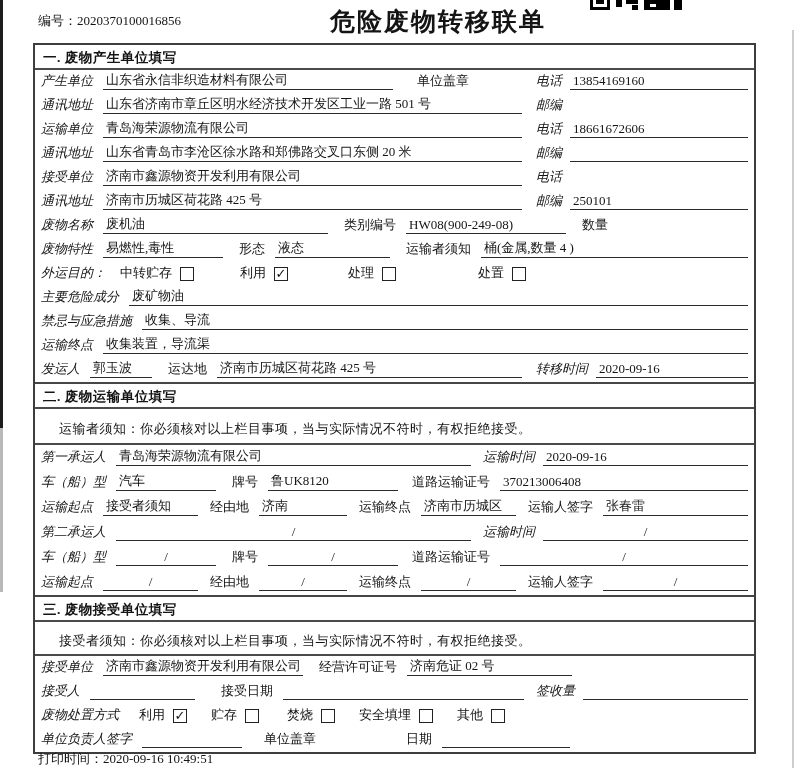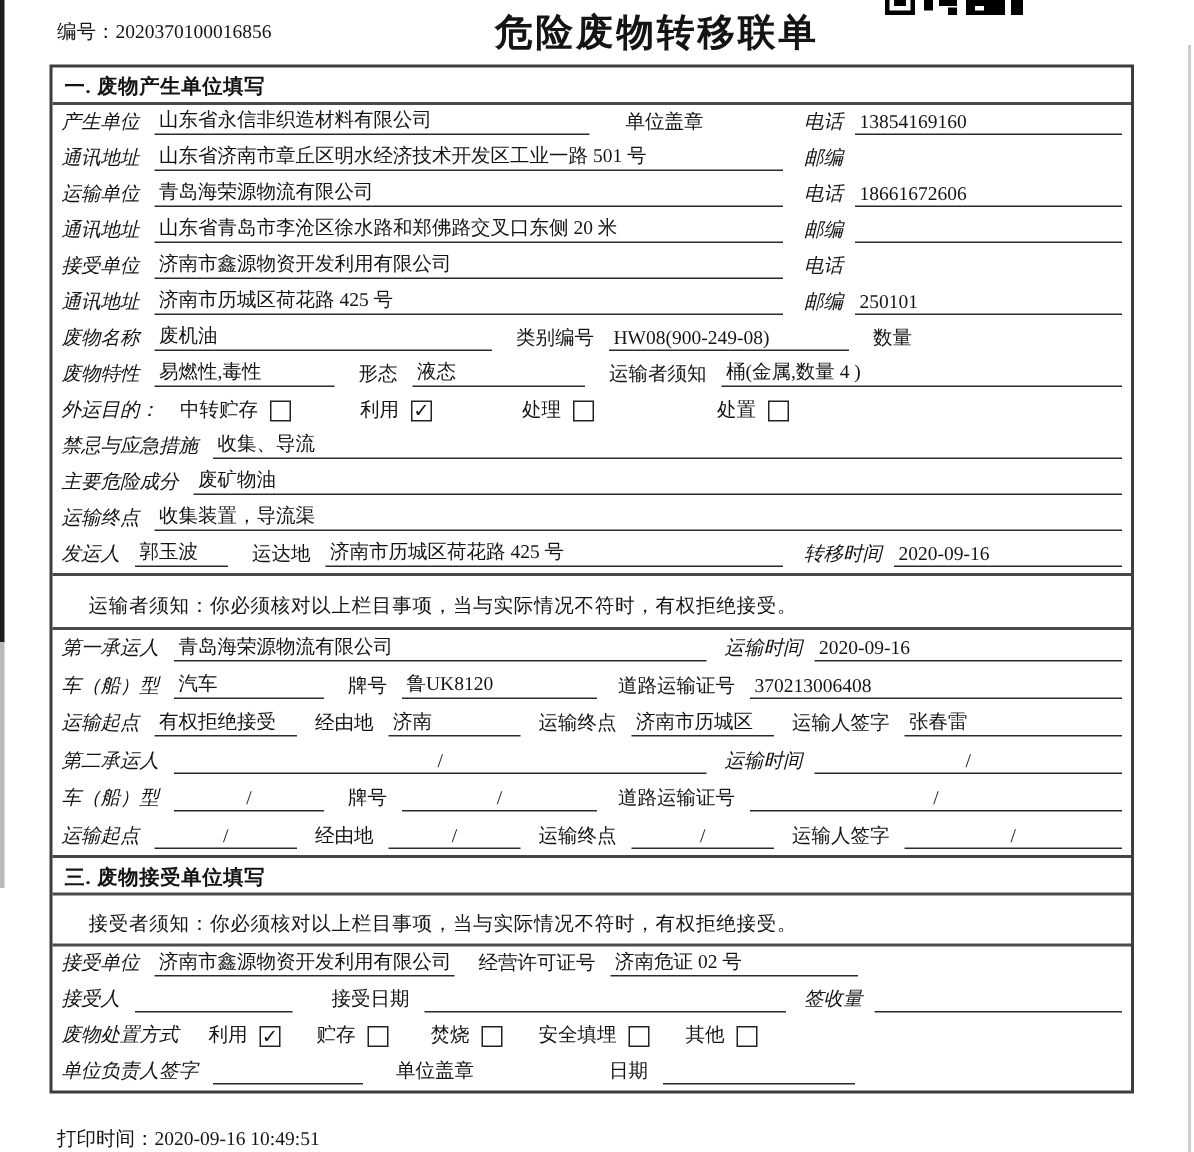--- a/index.html
+++ b/index.html
@@ -154,47 +154,48 @@
         <span class="cblbl">处理</span>
         <span class="cb"></span>
       </span>
       <span class="cbg" style="margin-left:82px">
         <span class="cblbl">处置</span>
         <span class="cb"></span>
       </span>
     </div>
 
     <div class="row">
+      <span class="lbl">主要危险成分</span>
+      <span class="u fl">废矿物油</span>
+    </div>
+
+    <div class="row">
       <span class="lbl">禁忌与应急措施</span>
       <span class="u fl">收集、导流</span>
-    </div>
-
-    <div class="row">
-      <span class="lbl">主要危险成分</span>
-      <span class="u fl">废矿物油</span>
     </div>
 
     <div class="row">
       <span class="lbl">运输终点</span>
       <span class="u fl">收集装置，导流渠</span>
     </div>
 
     <div class="row">
       <span class="lbl">发运人</span>
       <span class="u" style="width:62px">郭玉波</span>
       <span class="ml" style="margin-left:16px">运达地</span>
       <span class="u fl" style="margin-right:14px">济南市历城区荷花路 425 号</span>
       <span class="rcol">
         <span class="lbl">转移时间</span>
         <span class="u">2020-09-16</span>
       </span>
     </div>
   </div>
 
   <div class="section">
+    <div class="sec-header">二. 废物运输单位填写</div>
     <div class="notice">运输者须知：你必须核对以上栏目事项，当与实际情况不符时，有权拒绝接受。</div>
 
     <div class="row h25">
       <span class="lbl">第一承运人</span>
       <span class="u fl" style="margin-right:12px">青岛海荣源物流有限公司</span>
       <span class="rcolw">
         <span class="lbl">运输时间</span>
         <span class="u">2020-09-16</span>
       </span>
     </div>
@@ -203,21 +204,21 @@
       <span class="lbl">车（船）型</span>
       <span class="u" style="width:100px">汽车</span>
       <span class="ml" style="margin-left:16px">牌号</span>
       <span class="u" style="width:130px">鲁UK8120</span>
       <span class="ml" style="margin-left:14px">道路运输证号</span>
       <span class="u fl">370213006408</span>
     </div>
 
     <div class="row h25">
       <span class="lbl">运输起点</span>
-      <span class="u" style="width:95px">有权拒绝接受</span>
+      <span class="u" style="width:95px">接受者须知</span>
       <span class="ml" style="margin-left:12px">经由地</span>
       <span class="u" style="width:88px">济南</span>
       <span class="ml" style="margin-left:12px">运输终点</span>
       <span class="u" style="width:95px">济南市历城区</span>
       <span class="ml" style="margin-left:12px">运输人签字</span>
       <span class="u fl">张春雷</span>
     </div>
 
     <div class="row h25">
       <span class="lbl">第二承运人</span>

